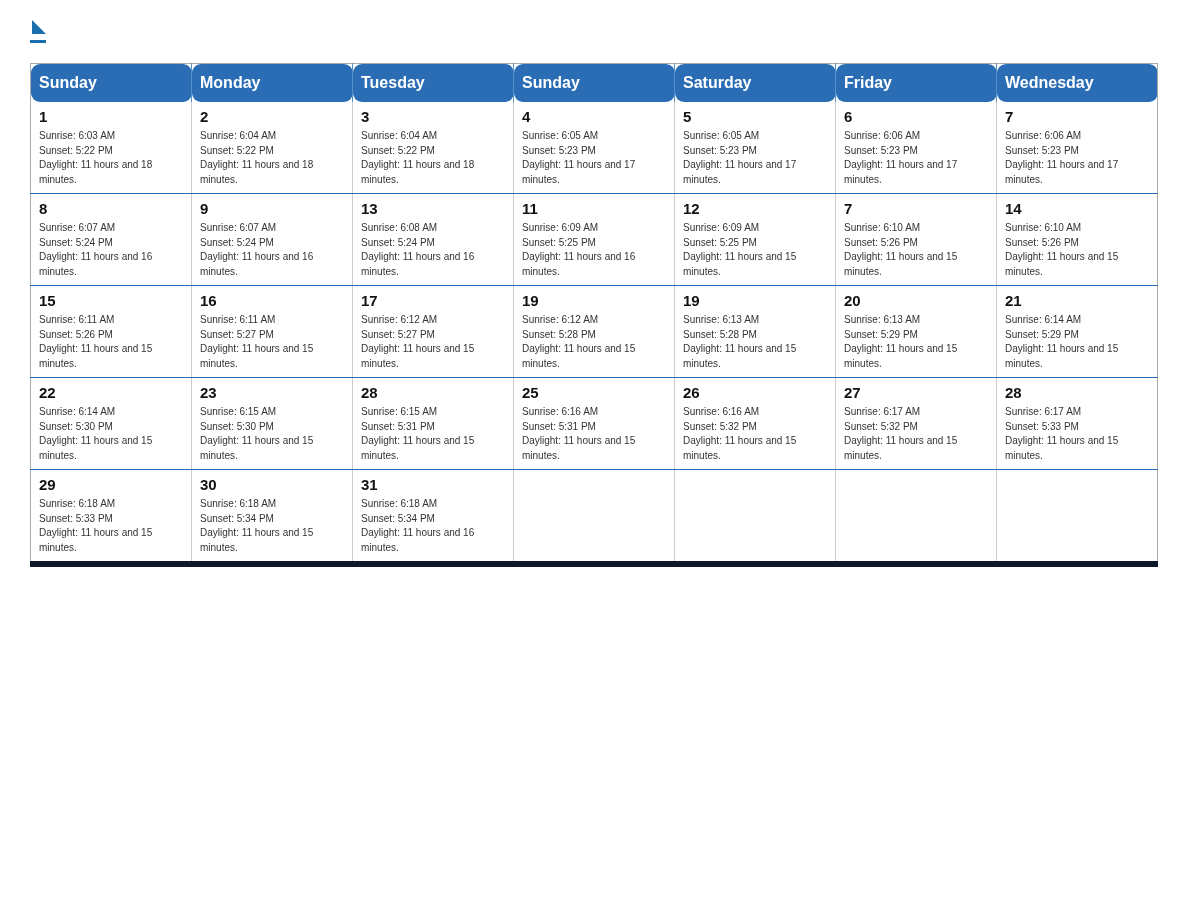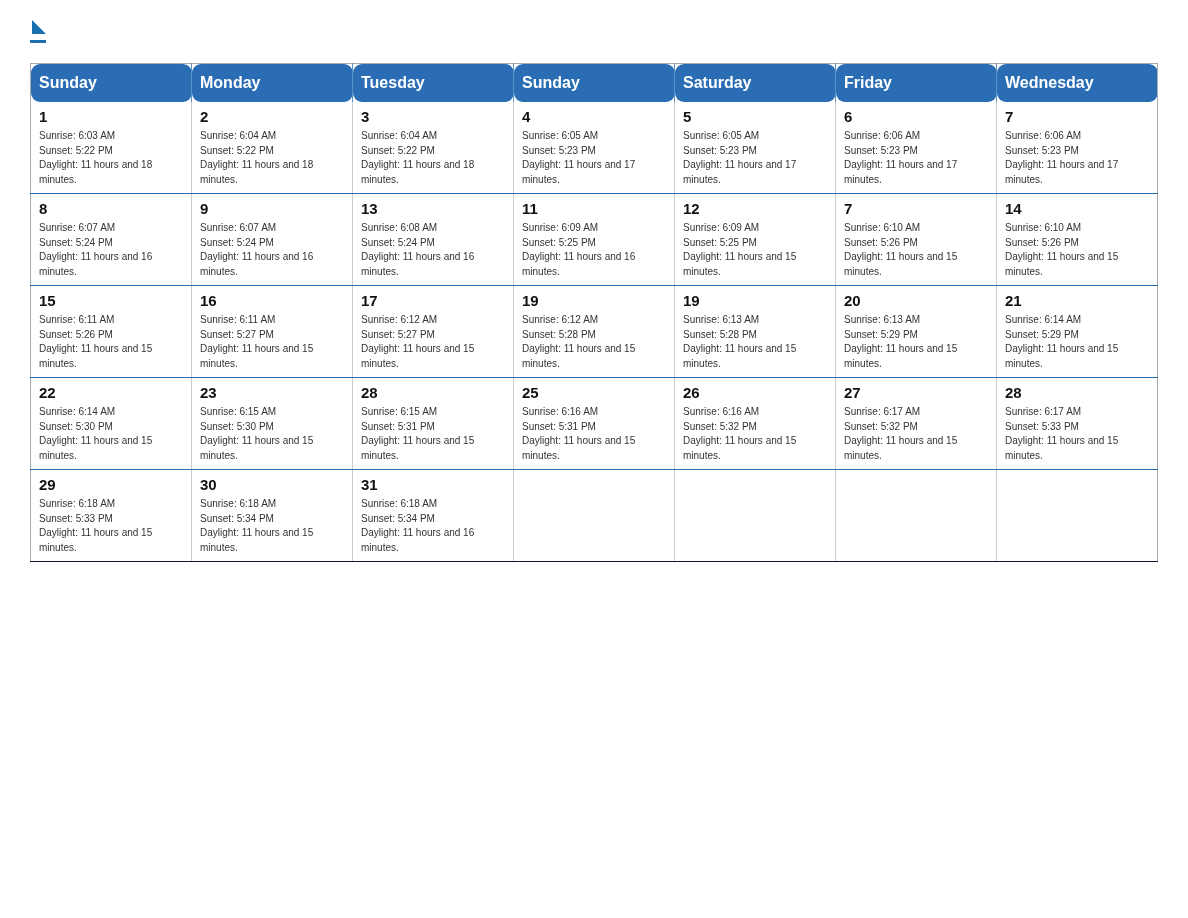--- a/index.html
+++ b/index.html
@@ -85,21 +85,21 @@
       border-bottom: 1px solid #2a6db5;
       font-size: 13px;
       color: #333;
       width: calc(100% / 7);
       min-height: 100px;
     }
     .calendar tbody tr td:last-child {
       border-right: none;
     }
     .calendar tbody tr:last-child td {
-      border-bottom: 1px solid #0f172a;
+      border-bottom: 6px solid #0f172a;
     }
     .day-number {
       font-size: 15px;
       font-weight: bold;
       margin-bottom: 4px;
       color: #111;
     }
     .day-info {
       font-size: 10px;
       line-height: 1.45;

